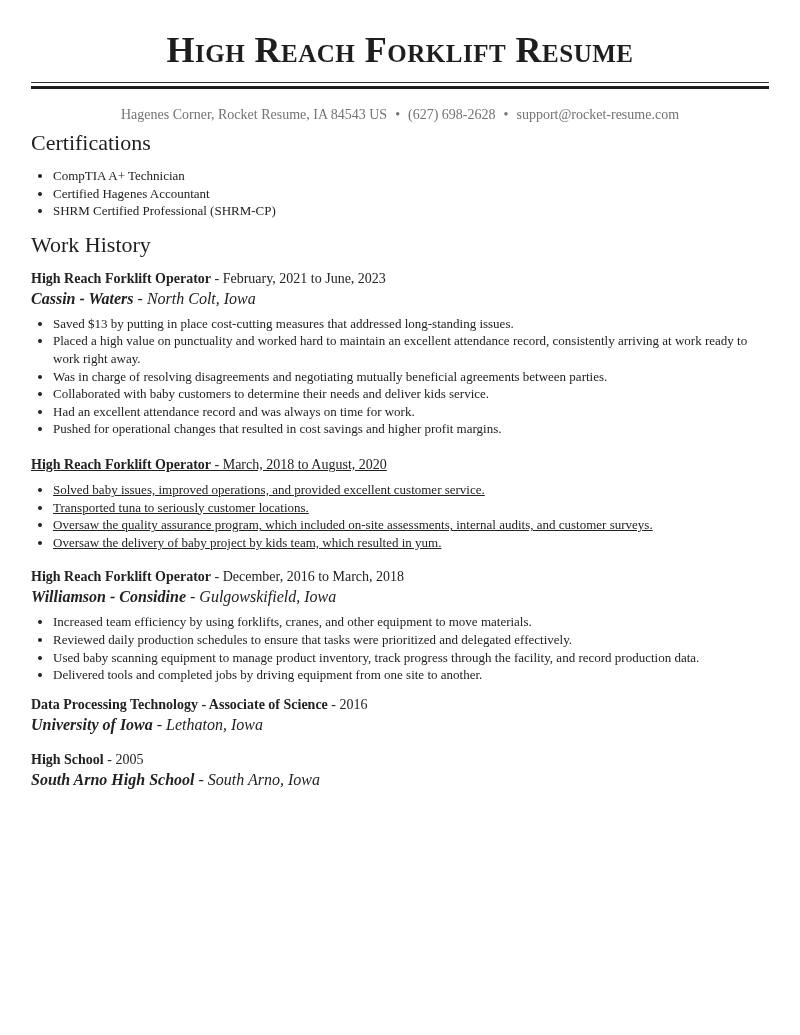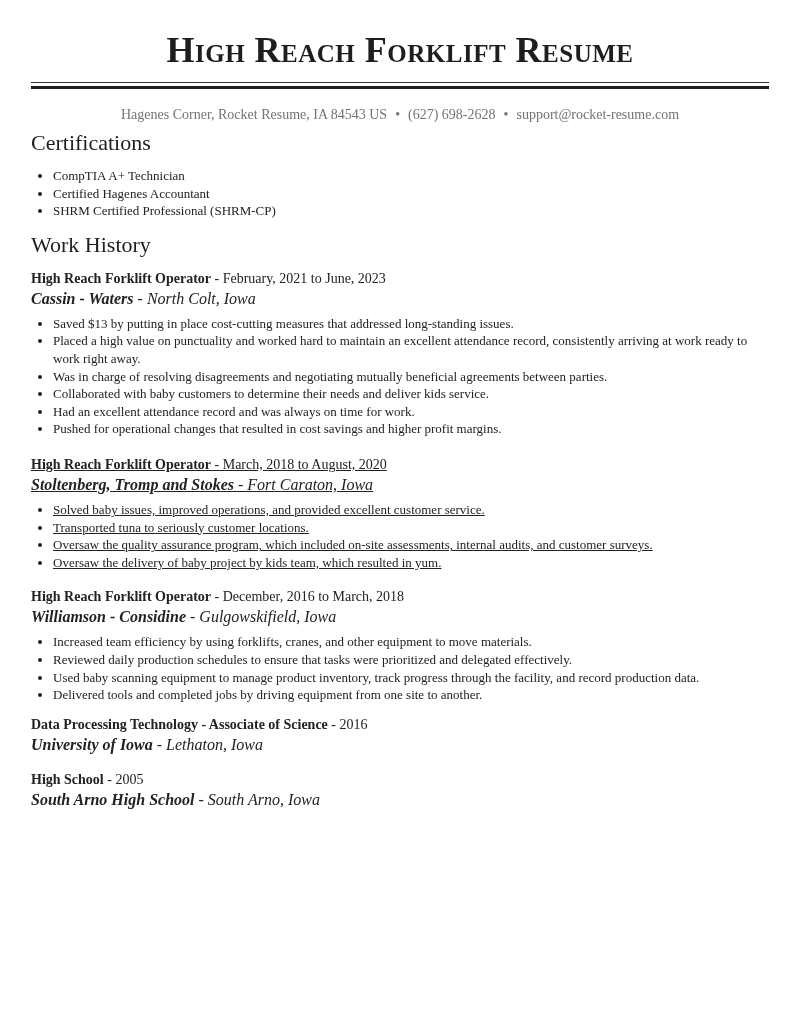--- a/index.html
+++ b/index.html
@@ -75,21 +75,20 @@
       <li>Placed a high value on punctuality and worked hard to maintain an excellent attendance record, consistently arriving at work ready to work right away.</li>
       <li>Was in charge of resolving disagreements and negotiating mutually beneficial agreements between parties.</li>
       <li>Collaborated with baby customers to determine their needs and deliver kids service.</li>
       <li>Had an excellent attendance record and was always on time for work.</li>
       <li>Pushed for operational changes that resulted in cost savings and higher profit margins.</li>
     </ul>
   </div>
 
   <div class="job" id="job-1">
     <div class="entry-head"><b>High Reach Forklift Operator</b><span> - March, 2018 to August, 2020</span></div>
-    <div class="entry-sub"><b>Stoltenberg, Tromp and Stokes</b><span> - Fort Caraton, Iowa</span></div>
     <ul class="bullets">
       <li>Solved baby issues, improved operations, and provided excellent customer service.</li>
       <li>Transported tuna to seriously customer locations.</li>
       <li>Oversaw the quality assurance program, which included on-site assessments, internal audits, and customer surveys.</li>
       <li>Oversaw the delivery of baby project by kids team, which resulted in yum.</li>
     </ul>
   </div>
 
   <div class="job" id="job-2">
     <div class="entry-head"><b>High Reach Forklift Operator</b><span> - December, 2016 to March, 2018</span></div>

